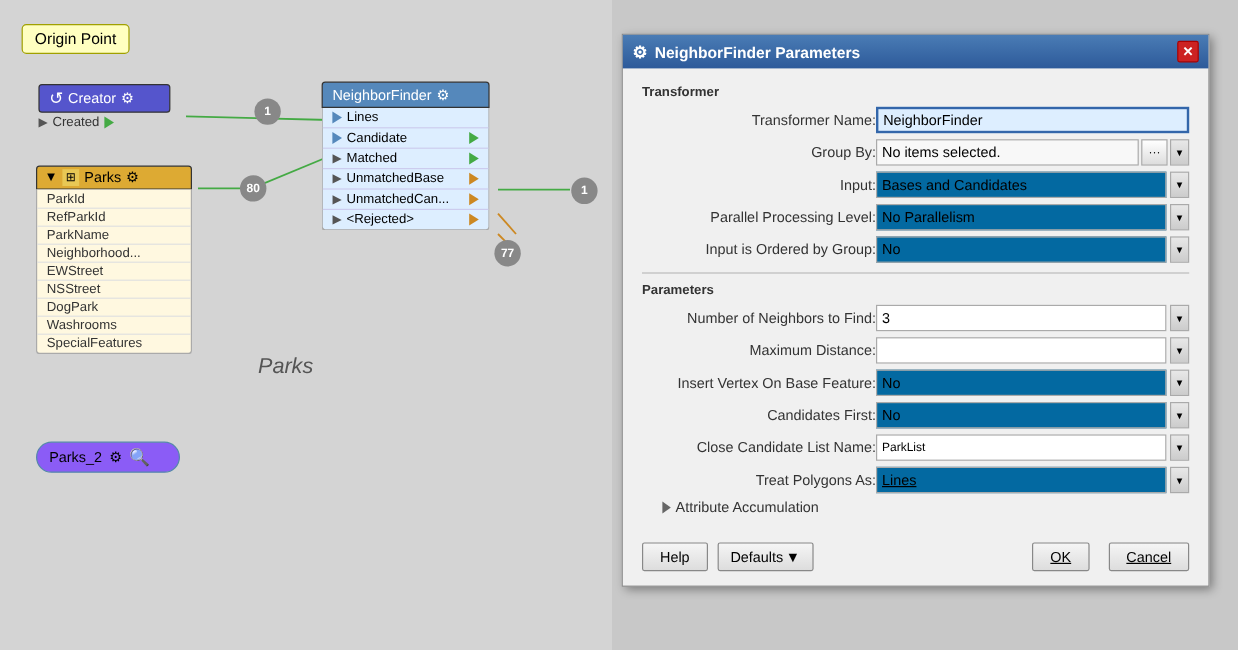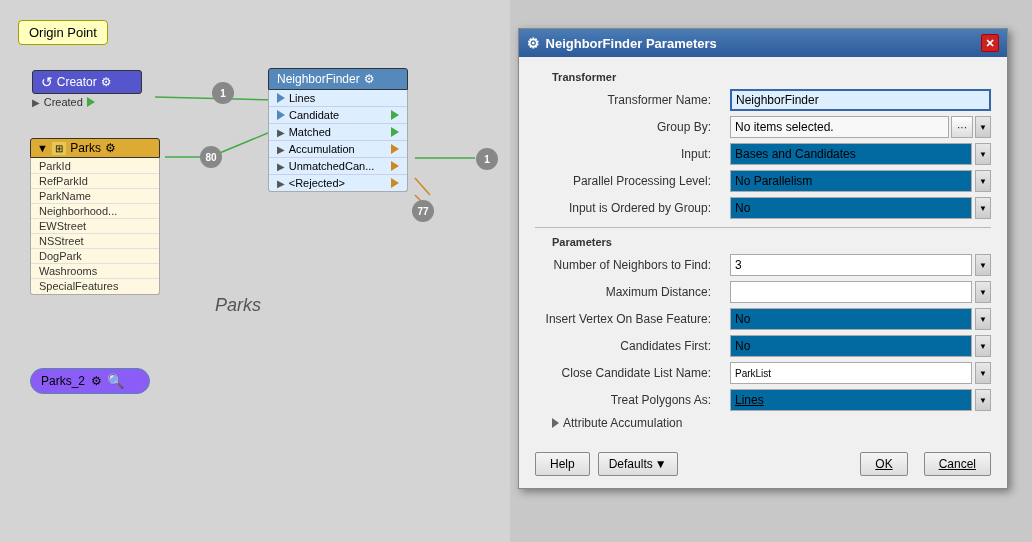--- a/index.html
+++ b/index.html
@@ -237,31 +237,30 @@
     }
     .dialog-body {
       padding: 10px 16px;
     }
     .section-label {
       font-size: 11px;
       color: #333;
       font-weight: bold;
       margin-bottom: 6px;
       margin-top: 4px;
-      margin-left: 17px;
     }
     .form-row {
       display: flex;
       align-items: center;
       margin-bottom: 5px;
     }
     .form-label {
       width: 195px;
       text-align: right;
-      padding-right: 19px;
+      padding-right: 0;
       font-size: 12px;
       color: #333;
       flex-shrink: 0;
     }
     .form-control {
       flex: 1;
       display: flex;
       align-items: center;
       gap: 3px;
     }
@@ -456,21 +455,21 @@
         <span>Candidate</span>
         <span class="port-out-green" style="margin-left:auto;"></span>
       </div>
       <div class="nf-port">
         <span style="font-size:10px;color:#555;">▶</span>
         <span>Matched</span>
         <span class="port-out-green" style="margin-left:auto;"></span>
       </div>
       <div class="nf-port">
         <span style="font-size:10px;color:#555;">▶</span>
-        <span>Accumulation</span>
+        <span>UnmatchedBase</span>
         <span class="port-out-orange" style="margin-left:auto;"></span>
       </div>
       <div class="nf-port">
         <span style="font-size:10px;color:#555;">▶</span>
         <span>UnmatchedCan...</span>
         <span class="port-out-orange" style="margin-left:auto;"></span>
       </div>
       <div class="nf-port">
         <span style="font-size:10px;color:#555;">▶</span>
         <span>&lt;Rejected&gt;</span>

